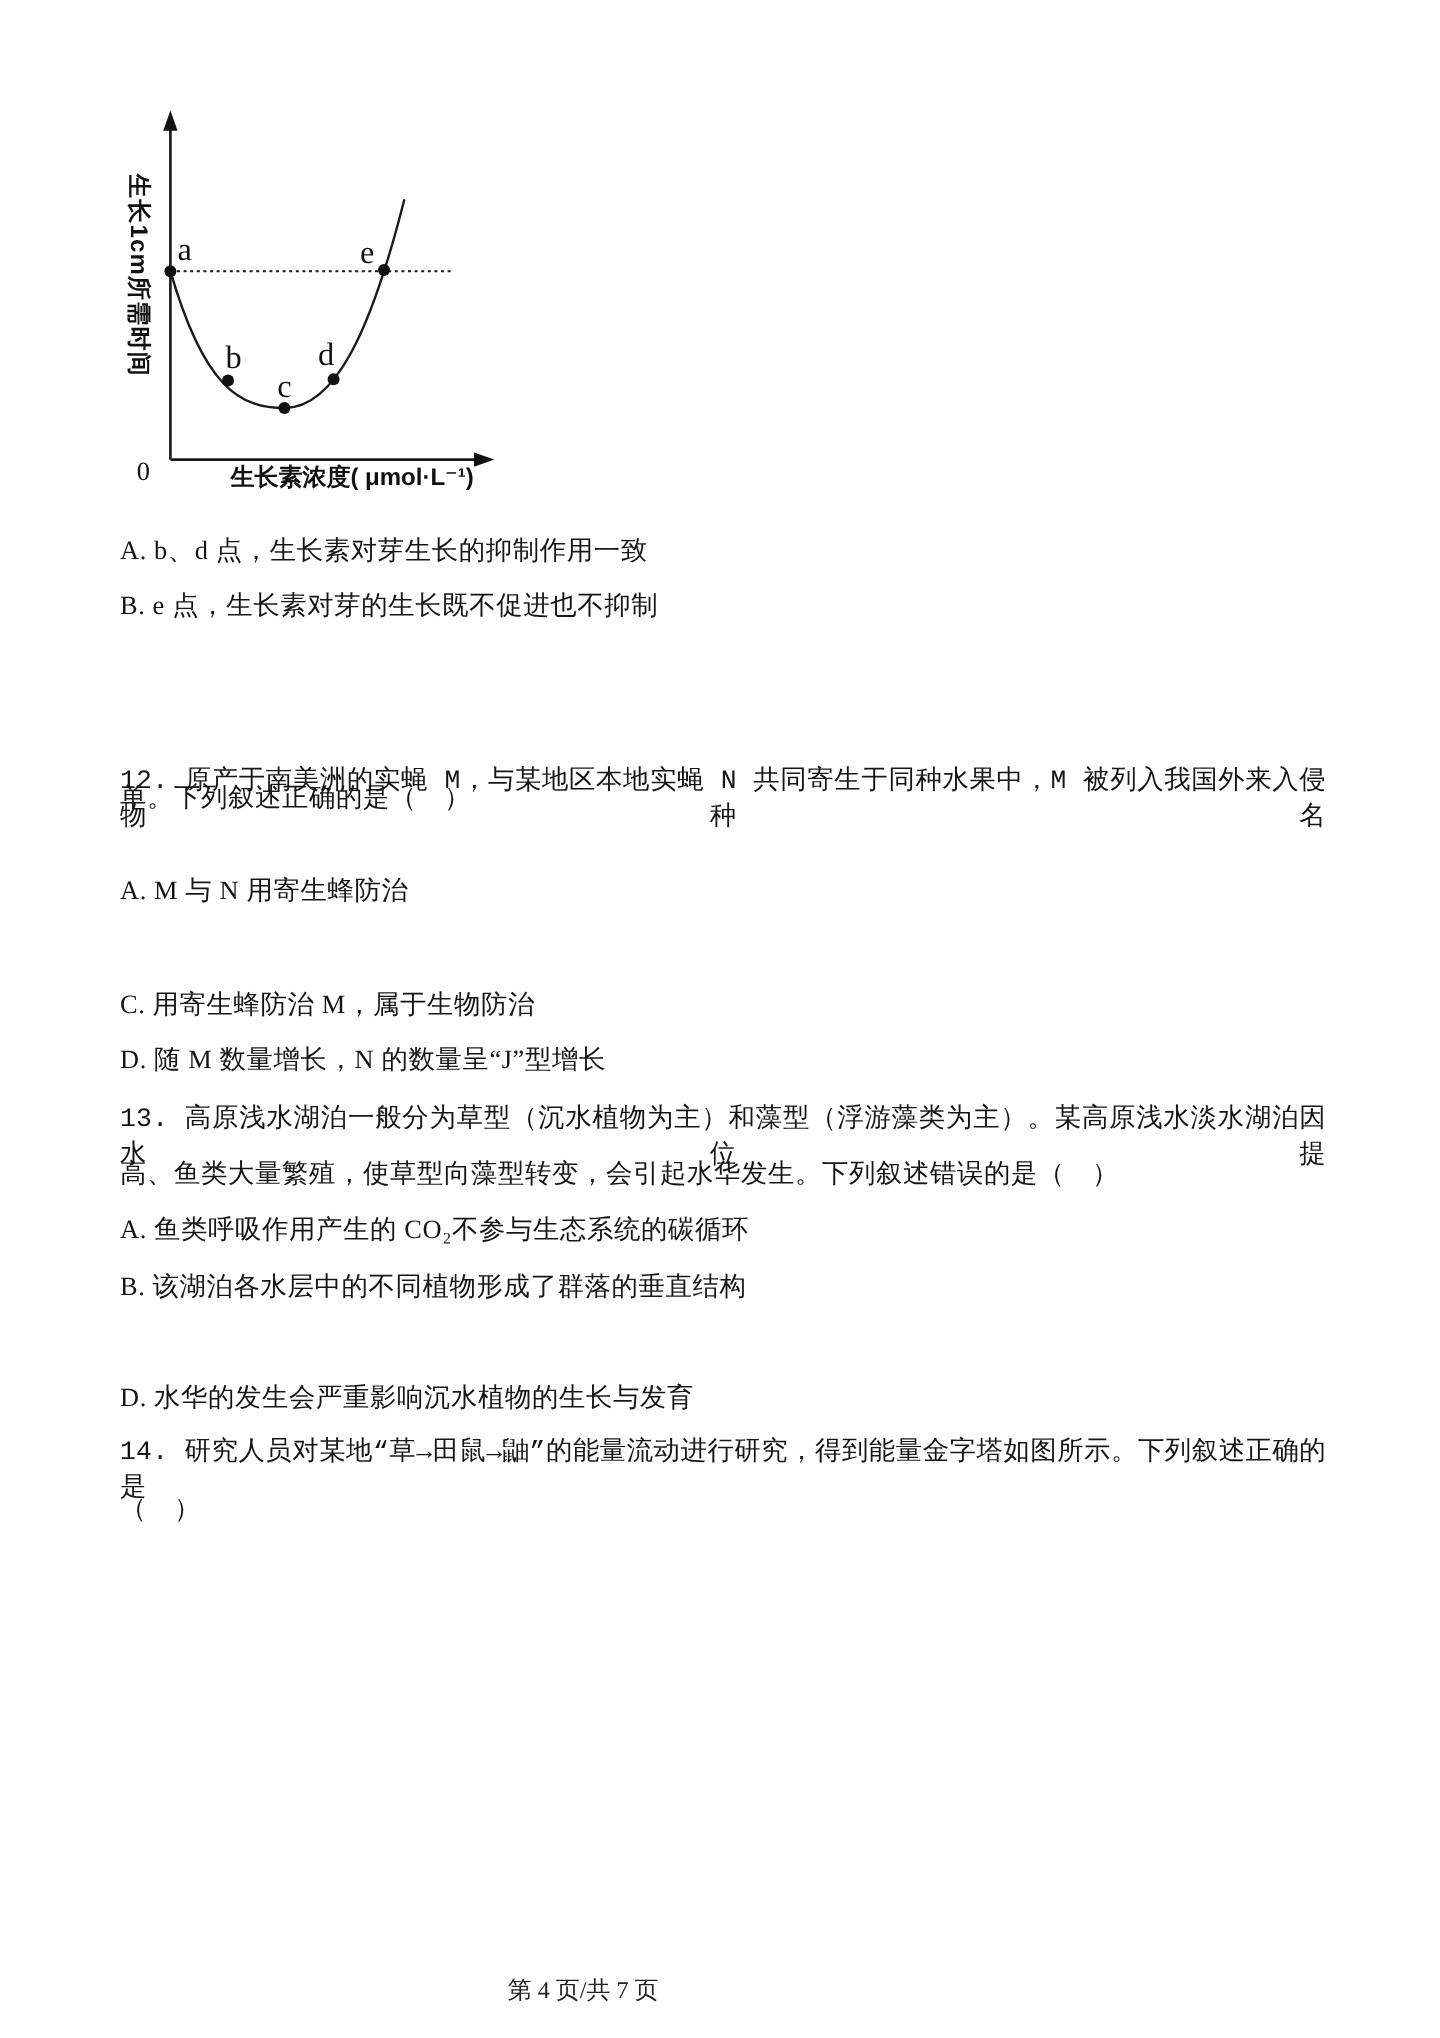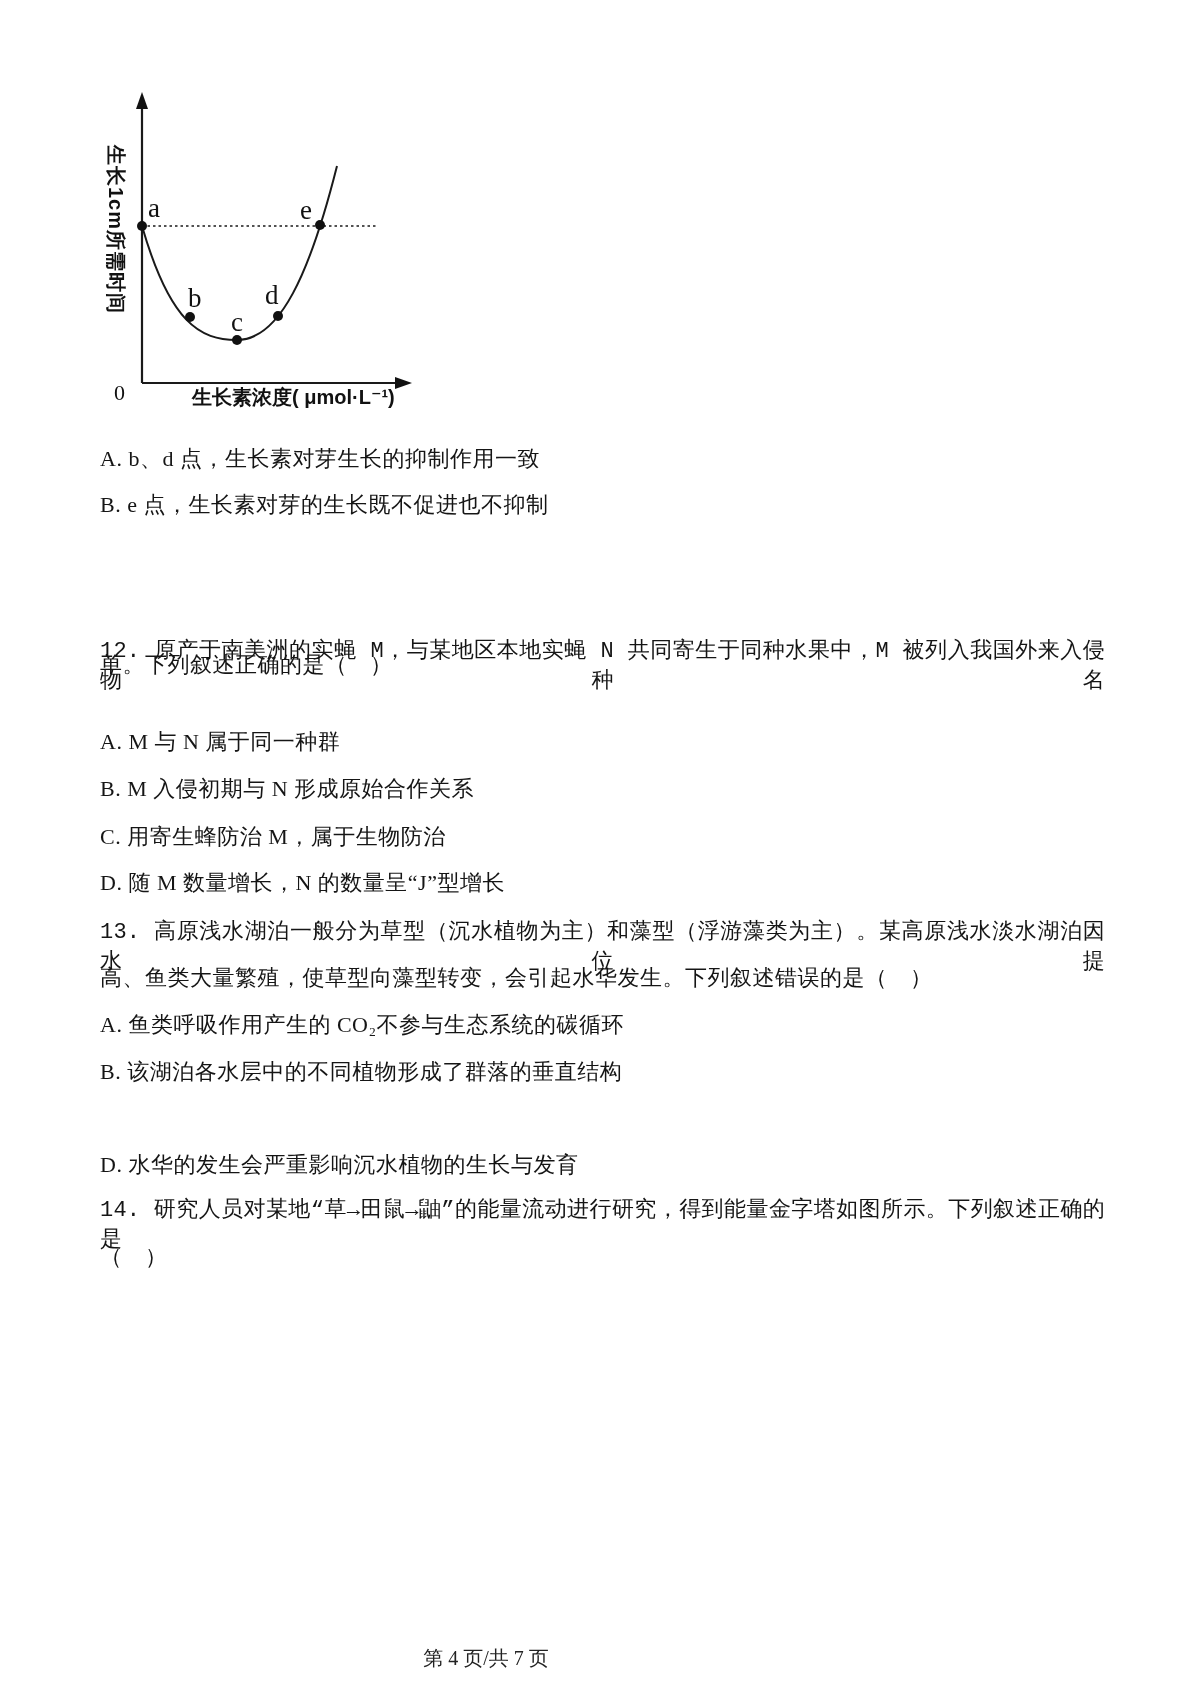--- a/index.html
+++ b/index.html
@@ -113,22 +113,21 @@
       <text class="xlabel" x="92" y="314">生长素浓度( μmol·L⁻¹)</text>
     </svg>
     <div class="ylabel">生长1cm所需时间</div>
   </div>
 
   <div class="line" style="top:444px">A. b、d 点，生长素对芽生长的抑制作用一致</div>
   <div class="line" style="top:490px">B. e 点，生长素对芽的生长既不促进也不抑制</div>
 
   <div class="line justify" style="top:637px">12. 原产于南美洲的实蝇 M，与某地区本地实蝇 N 共同寄生于同种水果中，M 被列入我国外来入侵物种名</div>
   <div class="line" style="top:650px">单。下列叙述正确的是（　）</div>
-  <div class="line" style="top:727px">A. M 与 N 属于同一种群</div>
-  <div class="line" style="top:774px">B. M 入侵初期与 N 形成原始合作关系</div>
+  <div class="line" style="top:727px">A. M 与 N 用寄生蜂防治</div>
   <div class="line" style="top:868px">D. 随 M 数量增长，N 的数量呈“J”型增长</div>
   <div class="line" style="top:822px">C. 用寄生蜂防治 M，属于生物防治</div>
 
   <div class="line justify" style="top:918px">13. 高原浅水湖泊一般分为草型（沉水植物为主）和藻型（浮游藻类为主）。某高原浅水淡水湖泊因水位提</div>
   <div class="line" style="top:963px">高、鱼类大量繁殖，使草型向藻型转变，会引起水华发生。下列叙述错误的是（　）</div>
   <div class="line" style="top:1010px">A. 鱼类呼吸作用产生的 CO₂不参与生态系统的碳循环</div>
   <div class="line" style="top:1057px">B. 该湖泊各水层中的不同植物形成了群落的垂直结构</div>
   <div class="line" style="top:1150px">D. 水华的发生会严重影响沉水植物的生长与发育</div>
 
   <div class="line justify" style="top:1196px">14. 研究人员对某地“草→田鼠→鼬”的能量流动进行研究，得到能量金字塔如图所示。下列叙述正确的是</div>

